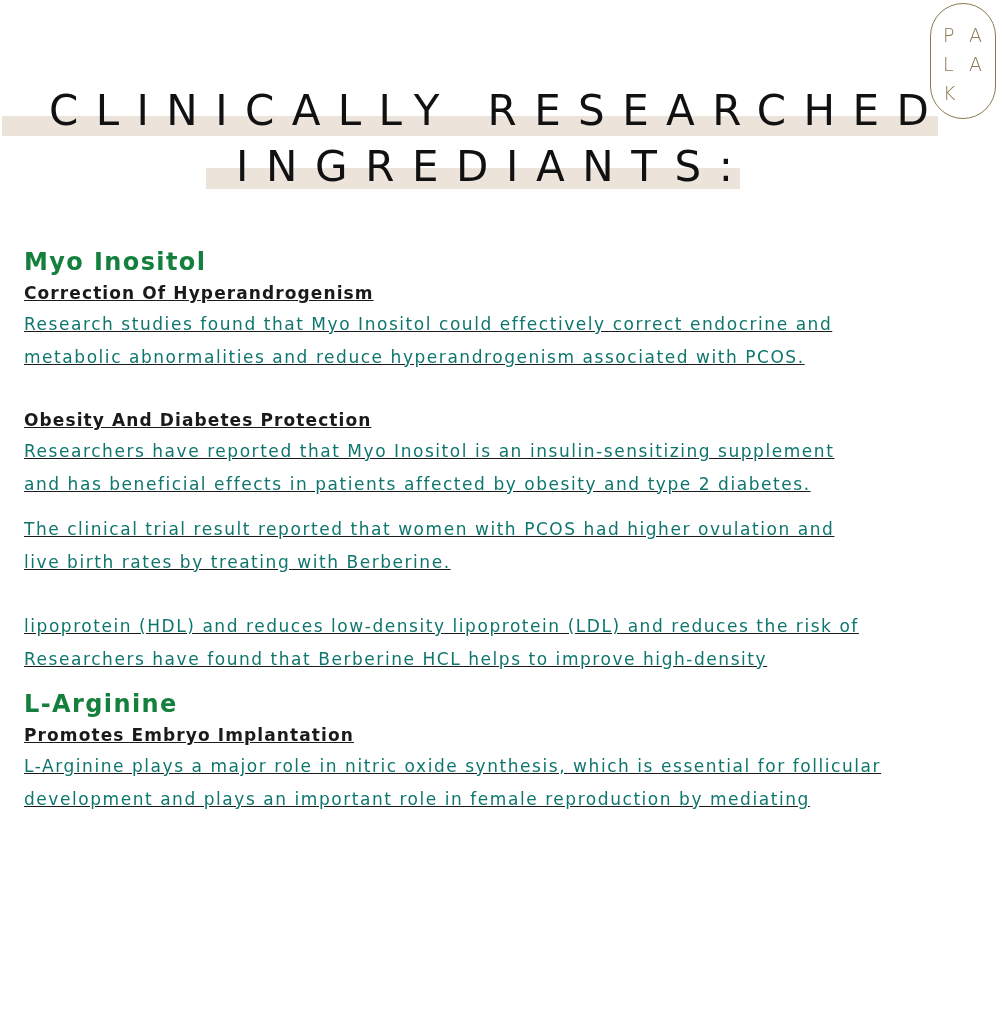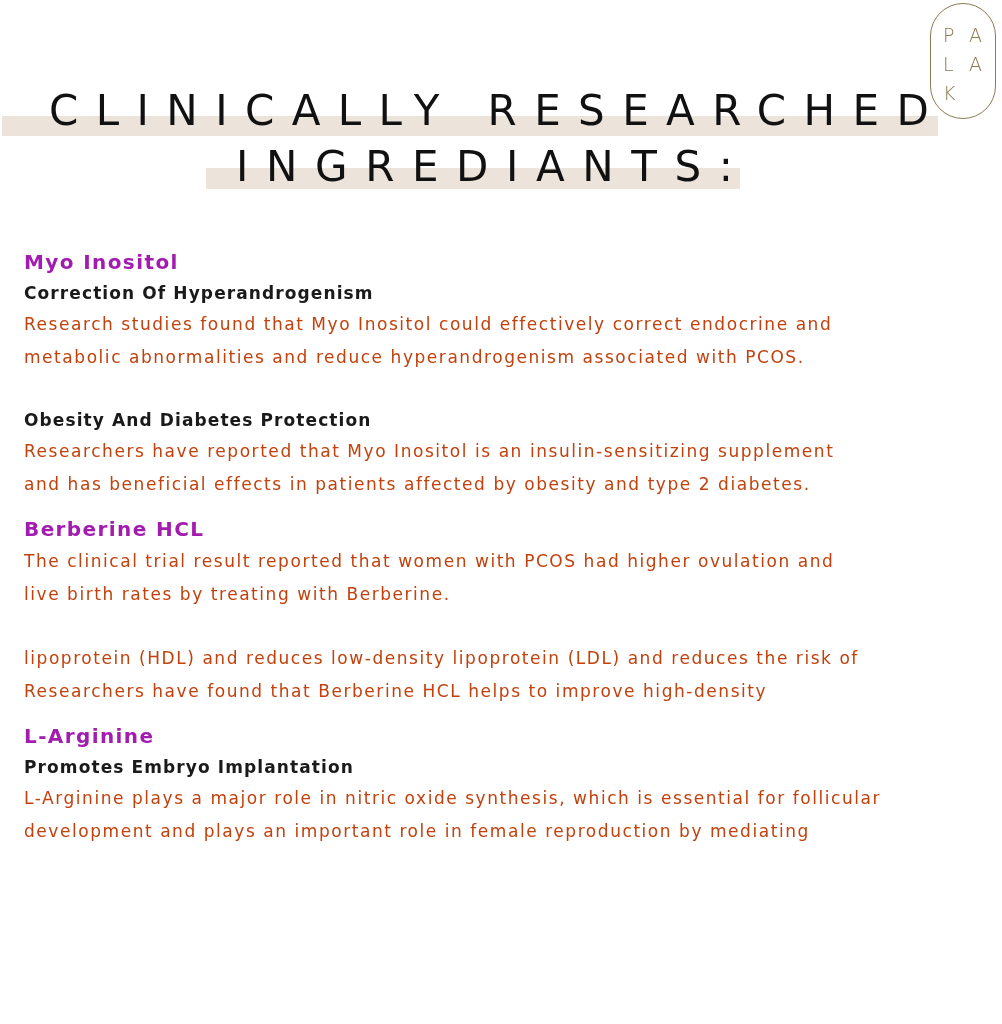--- a/index.html
+++ b/index.html
@@ -8,27 +8,27 @@
   .logo-badge { position: absolute; left: 930px; top: 3px; width: 66px; height: 116px;
          border: 1.5px solid #8a7a52; border-radius: 34px; box-sizing: border-box; }
   .logo-letter { position: absolute; font-family: "DejaVu Sans", sans-serif; font-weight: 300;
          font-size: 19px; color: #8a7a52; line-height: 1; }
   .hl { position: absolute; background: #ece3da; }
   .title-line { position: absolute; font-family: "DejaVu Sans", sans-serif; font-size: 42px;
          font-weight: 400; color: #111; white-space: nowrap; line-height: 1; margin-left: 31px; }
   .title-line.l1 { left: 18px; top: 90px; letter-spacing: 17.4px; }
   .title-line.l2 { left: 205px; top: 146px; letter-spacing: 17.6px; }
   .content { position: absolute; left: 24px; top: 246px; width: 960px; }
-  .ing-name { font-size: 20px; font-weight: 600; letter-spacing: 1.4px; color: #a21caf;
+  .ing-name { font-size: 24px; font-weight: 600; letter-spacing: 1.4px; color: #15803d;
          line-height: 32px; margin: 0; }
   .benefit-title { font-size: 17px; font-weight: 700; letter-spacing: 1.1px; color: #1a1a1a;
          line-height: 30px; margin: 0; }
-  .benefit-text { font-size: 17px; font-weight: 400; letter-spacing: 1.55px; color: #c2410c;
+  .benefit-text { font-size: 17px; font-weight: 400; letter-spacing: 1.55px; color: #0f766e;
          line-height: 32.5px; margin: 0; }
-  .benefit { margin-bottom: 0; }
+  .benefit { margin-bottom: 0; text-decoration: underline; }
   .gap-lg { height: 32px; }
   .gap-sm { height: 13px; }
 </style>
 </head>
 <body>
 
 <div class="logo-badge">
   <span class="logo-letter" style="left:12px; top:22px;">P</span>
   <span class="logo-letter" style="left:38px; top:22px;">A</span>
   <span class="logo-letter" style="left:12px; top:51px;">L</span>
@@ -55,21 +55,20 @@
     <div class="benefit">
       <h3 class="benefit-title">Obesity And Diabetes Protection</h3>
       <p class="benefit-text">Researchers have reported that Myo Inositol is an insulin-sensitizing supplement</p>
       <p class="benefit-text">and has beneficial effects in patients affected by obesity and type 2 diabetes.</p>
     </div>
   </section>
 
   <div class="gap-sm"></div>
 
   <section>
-    <h2 class="ing-name">Berberine HCL</h2>
     <div class="benefit">
       <p class="benefit-text">The clinical trial result reported that women with PCOS had higher ovulation and</p>
       <p class="benefit-text">live birth rates by treating with Berberine.</p>
     </div>
     <div class="gap-lg"></div>
     <div class="benefit">
       <p class="benefit-text">lipoprotein (HDL) and reduces low-density lipoprotein (LDL) and reduces the risk of</p>
       <p class="benefit-text">Researchers have found that Berberine HCL helps to improve high-density</p>
     </div>
   </section>

